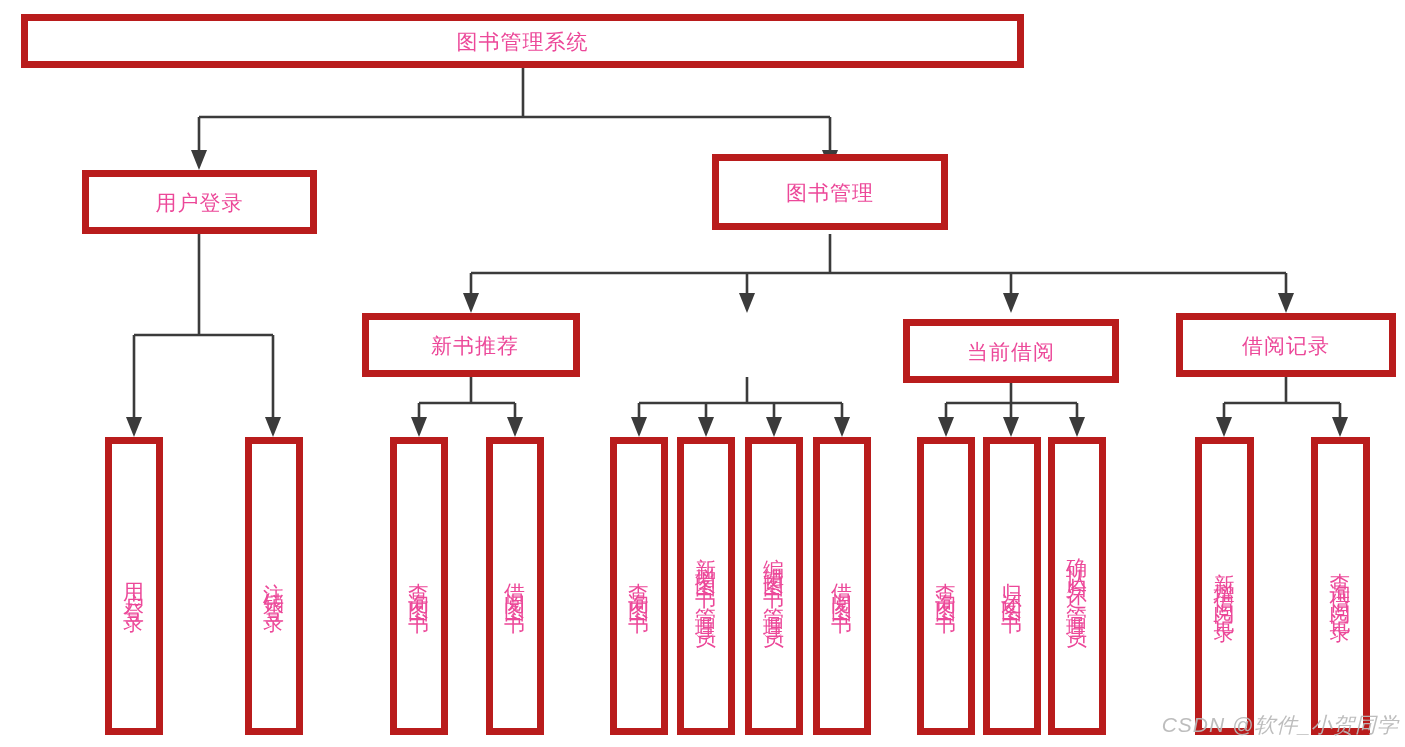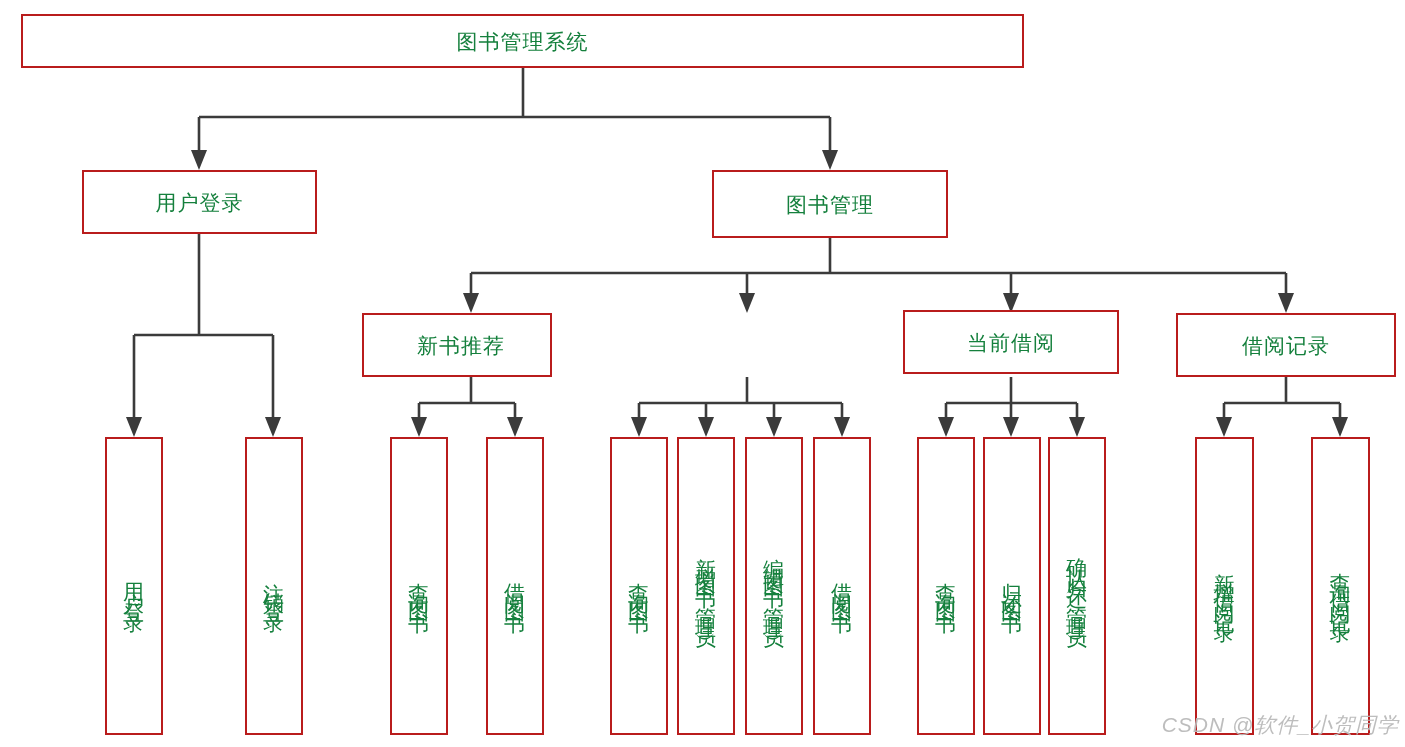--- a/index.html
+++ b/index.html
@@ -3,38 +3,38 @@
 <meta charset="utf-8">
 <style>
   html,body{margin:0;padding:0;background:#ffffff;}
   .canvas{
     position:relative;width:1405px;height:747px;background:#ffffff;
     font-family:"Liberation Sans","DejaVu Sans",sans-serif;overflow:hidden;
   }
   .connectors{position:absolute;left:0;top:0;width:1405px;height:747px;}
   .node{
     position:absolute;box-sizing:border-box;background:#ffffff;
-    border:2px solid #b91c1c;display:flex;align-items:center;justify-content:center;
-    color:#15803d;font-size:21px;letter-spacing:1px;line-height:1;
+    border:7px solid #b91c1c;display:flex;align-items:center;justify-content:center;
+    color:#ec4899;font-size:21px;letter-spacing:1px;line-height:1;
   }
   .node.vert span{
     writing-mode:vertical-rl;text-orientation:mixed;letter-spacing:10px;
     line-height:1;white-space:nowrap;
   }
   .watermark{
     position:absolute;right:6px;bottom:8px;font-size:21px;letter-spacing:1px;
     color:rgba(185,185,185,0.95);white-space:nowrap;font-style:italic;
   }
   
   #n-root{left:21px;top:14px;width:1003px;height:54px;}
   #n-user-login{left:82px;top:170px;width:235px;height:64px;}
-  #n-book-mgmt{left:712px;top:170px;width:236px;height:68px;}
-  #n-new-book{left:362px;top:313px;width:190px;height:64px;padding-left:8px;}
+  #n-book-mgmt{left:712px;top:154px;width:236px;height:76px;}
+  #n-new-book{left:362px;top:313px;width:218px;height:64px;padding-left:8px;}
   #n-book-borrow{left:638px;top:313px;width:219px;height:64px;}
-  #n-cur-borrow{left:903px;top:310px;width:216px;height:64px;}
+  #n-cur-borrow{left:903px;top:319px;width:216px;height:64px;}
   #n-borrow-rec{left:1176px;top:313px;width:220px;height:64px;}
   .leaf{top:437px;width:58px;height:298px;}
   #l-login{left:105px;}   #l-logout{left:245px;}
   #l-nb-query{left:390px;} #l-nb-borrow{left:486px;}
   #l-bb-query{left:610px;} #l-bb-add{left:677px;} #l-bb-edit{left:745px;} #l-bb-borrow{left:813px;}
   #l-cb-query{left:917px;} #l-cb-return{left:983px;} #l-cb-confirm{left:1048px;}
   #l-br-add{left:1195px;width:59px;} #l-br-query{left:1311px;width:59px;}
 </style>
 </head>
 <body>

